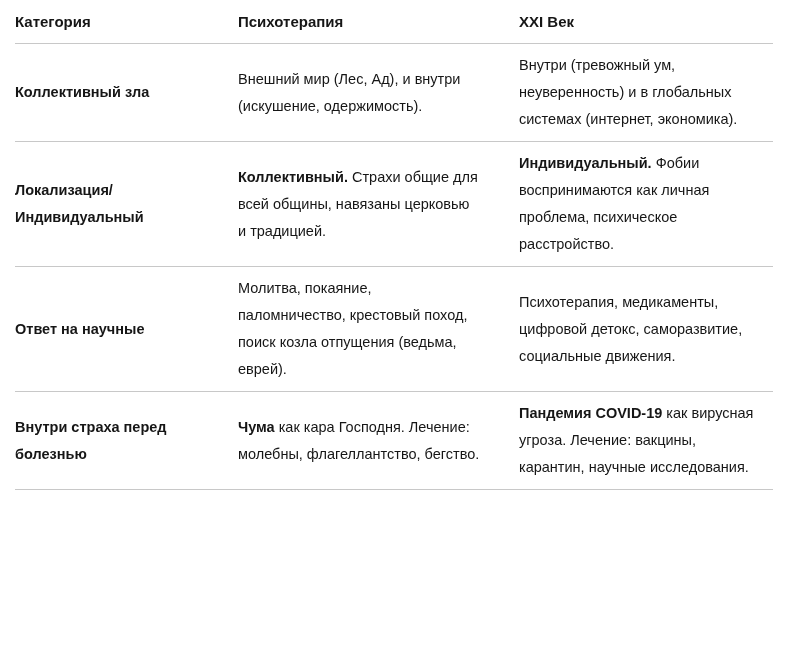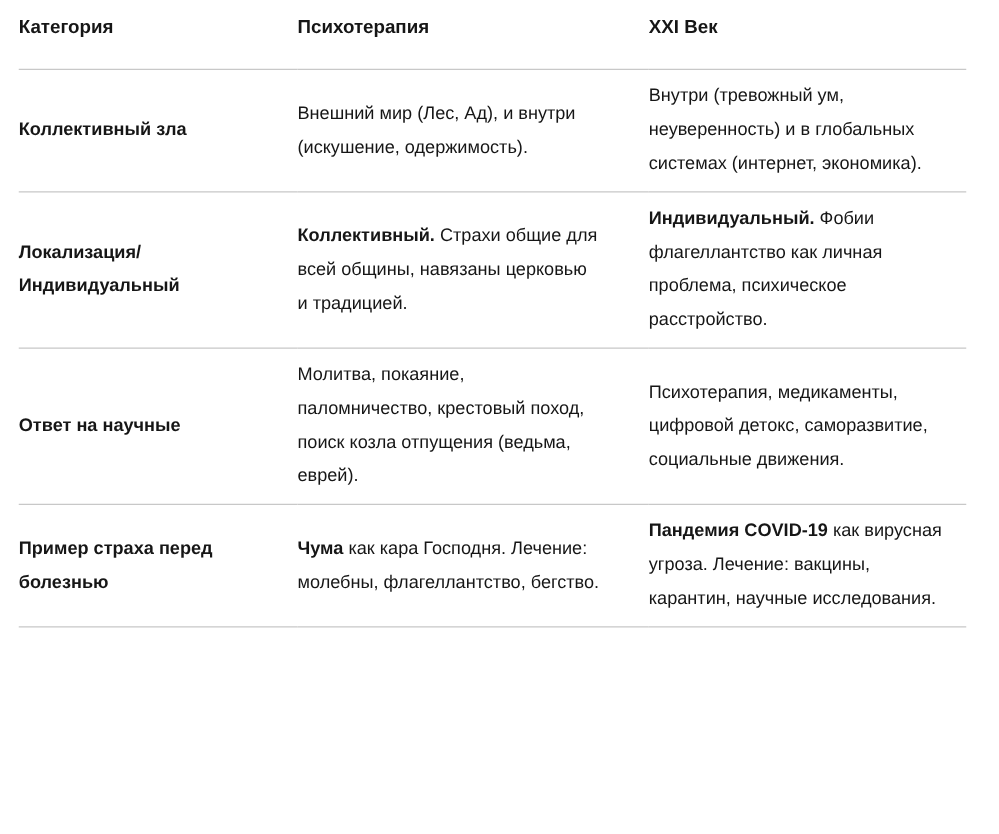--- a/index.html
+++ b/index.html
@@ -28,21 +28,21 @@
   }
   col.c1 { width: 223px; }
   col.c2 { width: 281px; }
   col.c3 { width: 254px; }
   thead th {
     text-align: left;
     vertical-align: middle;
     font-size: 15px;
     font-weight: bold;
     line-height: 27px;
-    padding: 8px 14px 20px 0;
+    padding: 8px 14px 8px 0;
     border-bottom: 1px solid var(--divider);
     white-space: pre-line;
     margin-top: 24px;
   }
   tbody td {
     text-align: left;
     vertical-align: middle;
     font-size: 14.5px;
     line-height: 27px;
     padding: 8px 14px 8px 0;
@@ -79,36 +79,36 @@
 неуверенность) и в глобальных
 системах (интернет, экономика).</span></td>
         </tr>
         <tr>
           <td class="cat-cell">Локализация/
 Индивидуальный</td>
           <td><span class="bold">Коллективный.</span><span> Страхи общие для
 всей общины, навязаны церковью
 и традицией.</span></td>
           <td><span class="bold">Индивидуальный.</span><span> Фобии
-флагеллантство как личная
+воспринимаются как личная
 проблема, психическое
 расстройство.</span></td>
         </tr>
         <tr>
           <td class="cat-cell">Ответ на научные</td>
           <td><span>Молитва, покаяние,
 паломничество, крестовый поход,
 поиск козла отпущения (ведьма,
 еврей).</span></td>
           <td><span>Психотерапия, медикаменты,
 цифровой детокс, саморазвитие,
 социальные движения.</span></td>
         </tr>
         <tr>
-          <td class="cat-cell">Пример страха перед
+          <td class="cat-cell">Внутри страха перед
 болезнью</td>
           <td><span class="bold">Чума</span><span> как кара Господня. Лечение:
 молебны, флагеллантство, бегство.</span></td>
           <td><span class="bold">Пандемия COVID-19</span><span> как вирусная
 угроза. Лечение: вакцины,
 карантин, научные исследования.</span></td>
         </tr>
       </tbody>
   </table>
 </div>

